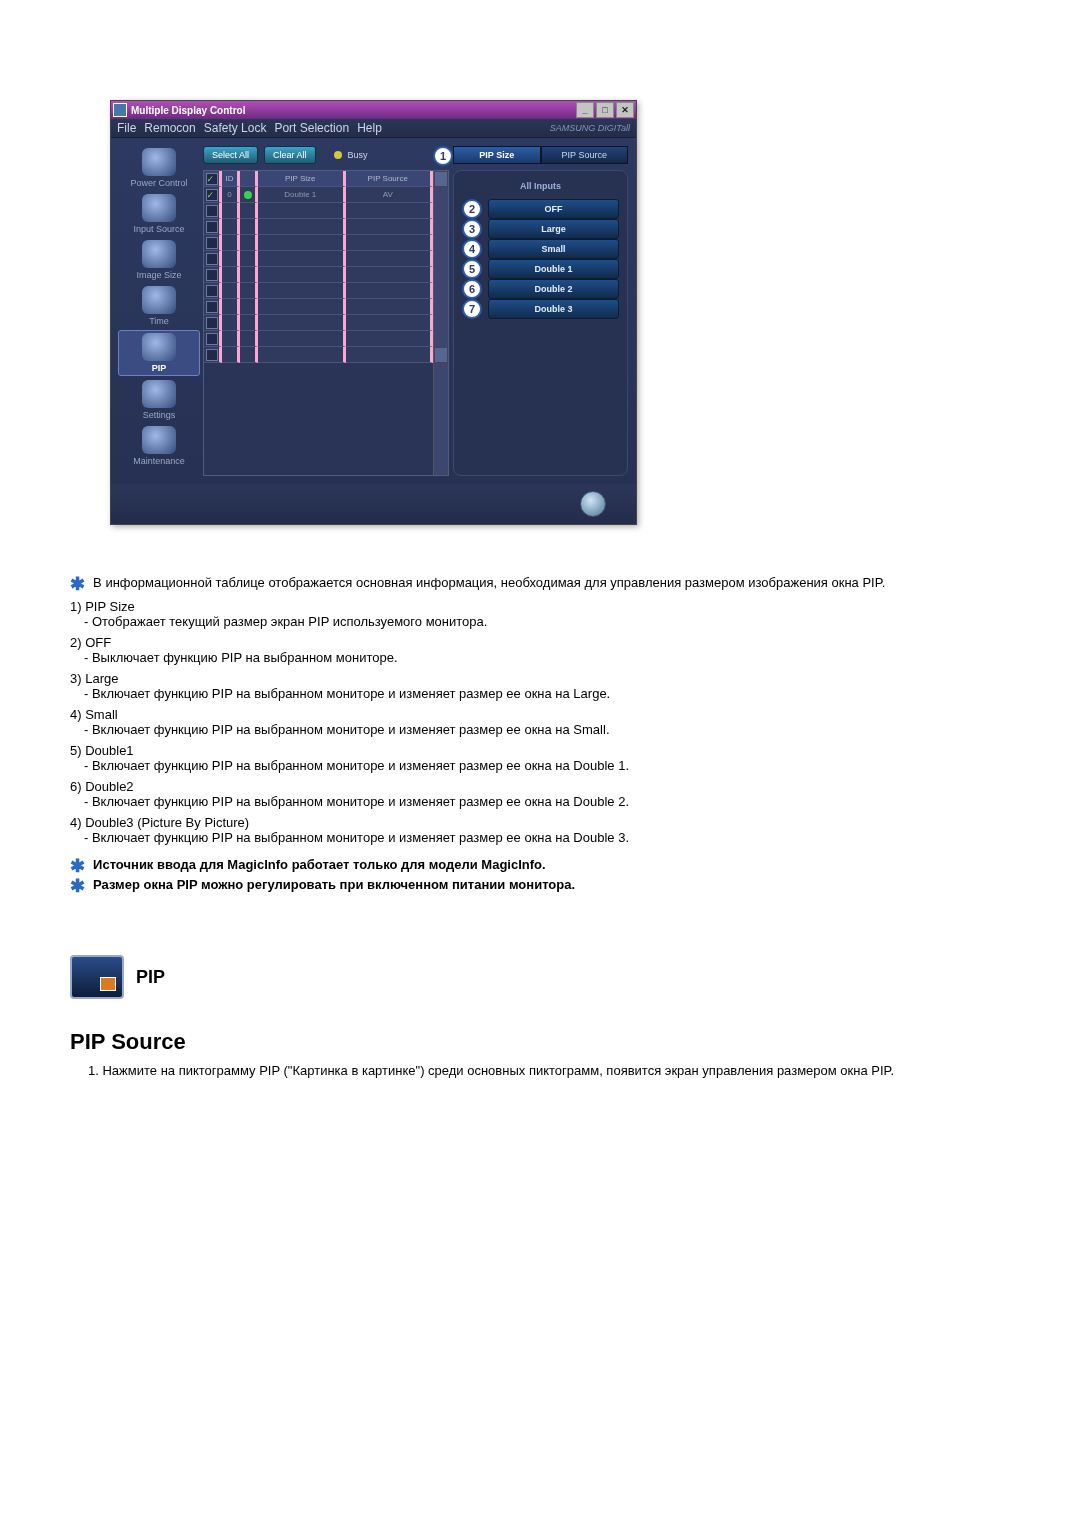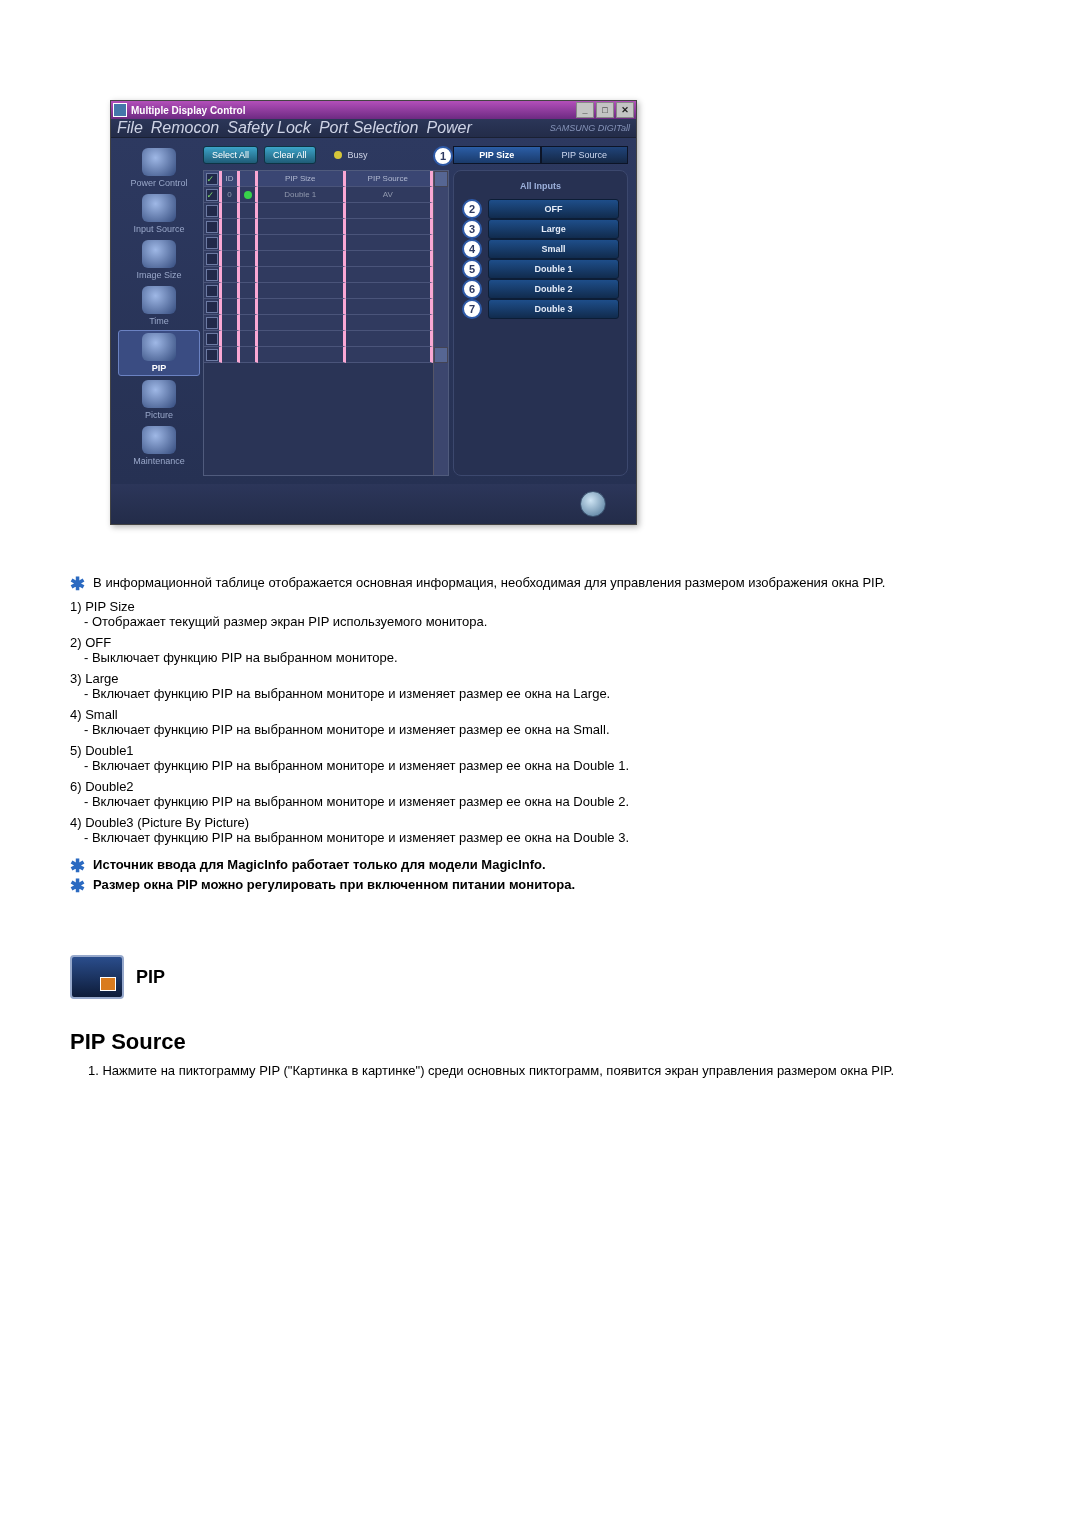--- a/index.html
+++ b/index.html
@@ -54,21 +54,21 @@
   .menubar {
     height: 18px;
     background: linear-gradient(to bottom,#2b3658,#232c49);
     display: flex;
     align-items: center;
     padding: 0 6px;
     gap: 8px;
     color: #cfd4e6;
     border-bottom: 1px solid #1a2033;
   }
-  .menubar span { font-size: 16px; font-style: italic; }
+  .menubar span { font-size: 12px; }
   .menubar .brand { margin-left:auto; font-style: italic; font-size:9px; color:#8694b9;}
   .app-body {
     display: flex;
     height: 330px;
     background: linear-gradient(to bottom,#2d3960,#263153);
     padding: 8px;
     gap: 4px;
   }
   
   .leftnav {
@@ -218,21 +218,21 @@
       <div class="win-btn">_</div>
       <div class="win-btn">□</div>
       <div class="win-btn">✕</div>
     </div>
 
     <div class="menubar">
       <span>File</span>
       <span>Remocon</span>
       <span>Safety Lock</span>
       <span>Port Selection</span>
-      <span>Power</span>
+      <span>Help</span>
       <span class="brand">SAMSUNG DIGITall</span>
     </div>
 
     <div class="app-body">
 
       <div class="leftnav">
         <div class="nav-item">
           <div class="nav-icon"></div>
           <div class="nav-label">Power Control</div>
         </div>
@@ -247,21 +247,21 @@
         <div class="nav-item">
           <div class="nav-icon"></div>
           <div class="nav-label">Time</div>
         </div>
         <div class="nav-item selected">
           <div class="nav-icon"></div>
           <div class="nav-label">PIP</div>
         </div>
         <div class="nav-item">
           <div class="nav-icon"></div>
-          <div class="nav-label">Picture</div>
+          <div class="nav-label">Settings</div>
         </div>
         <div class="nav-item">
           <div class="nav-icon"></div>
           <div class="nav-label">Maintenance</div>
         </div>
       </div>
 
       <div class="center-area">
         <div class="toolbar-row">
           <div class="tool-btn">Select All</div>

